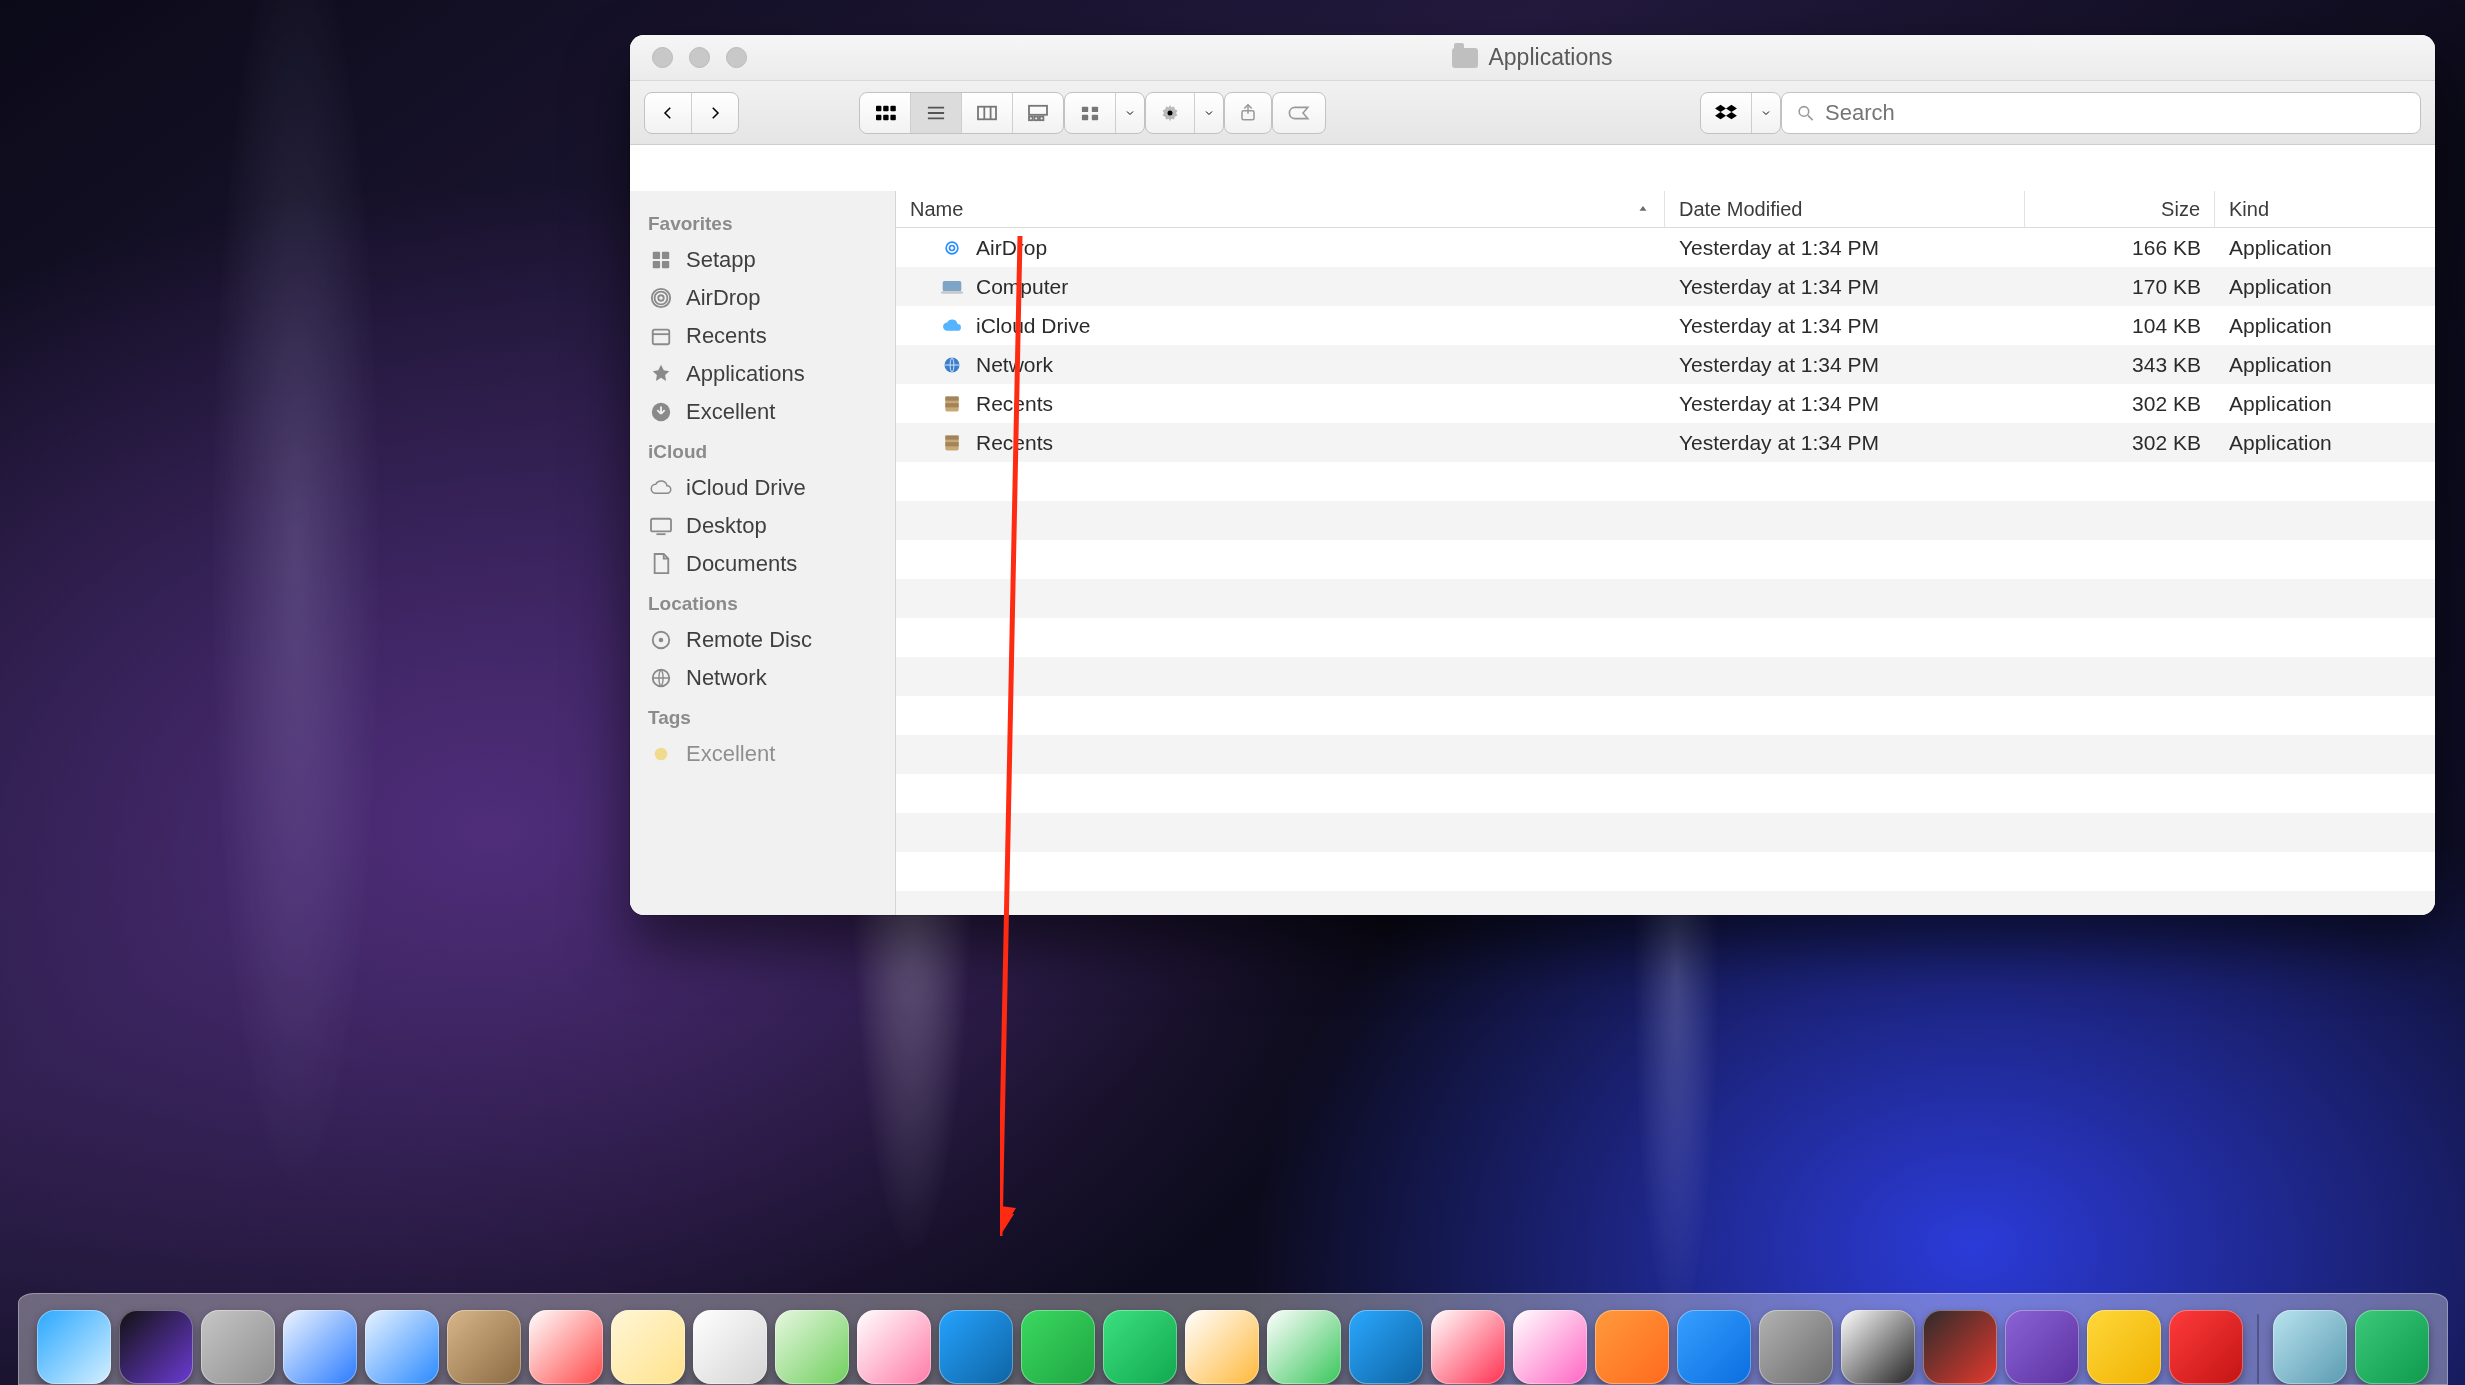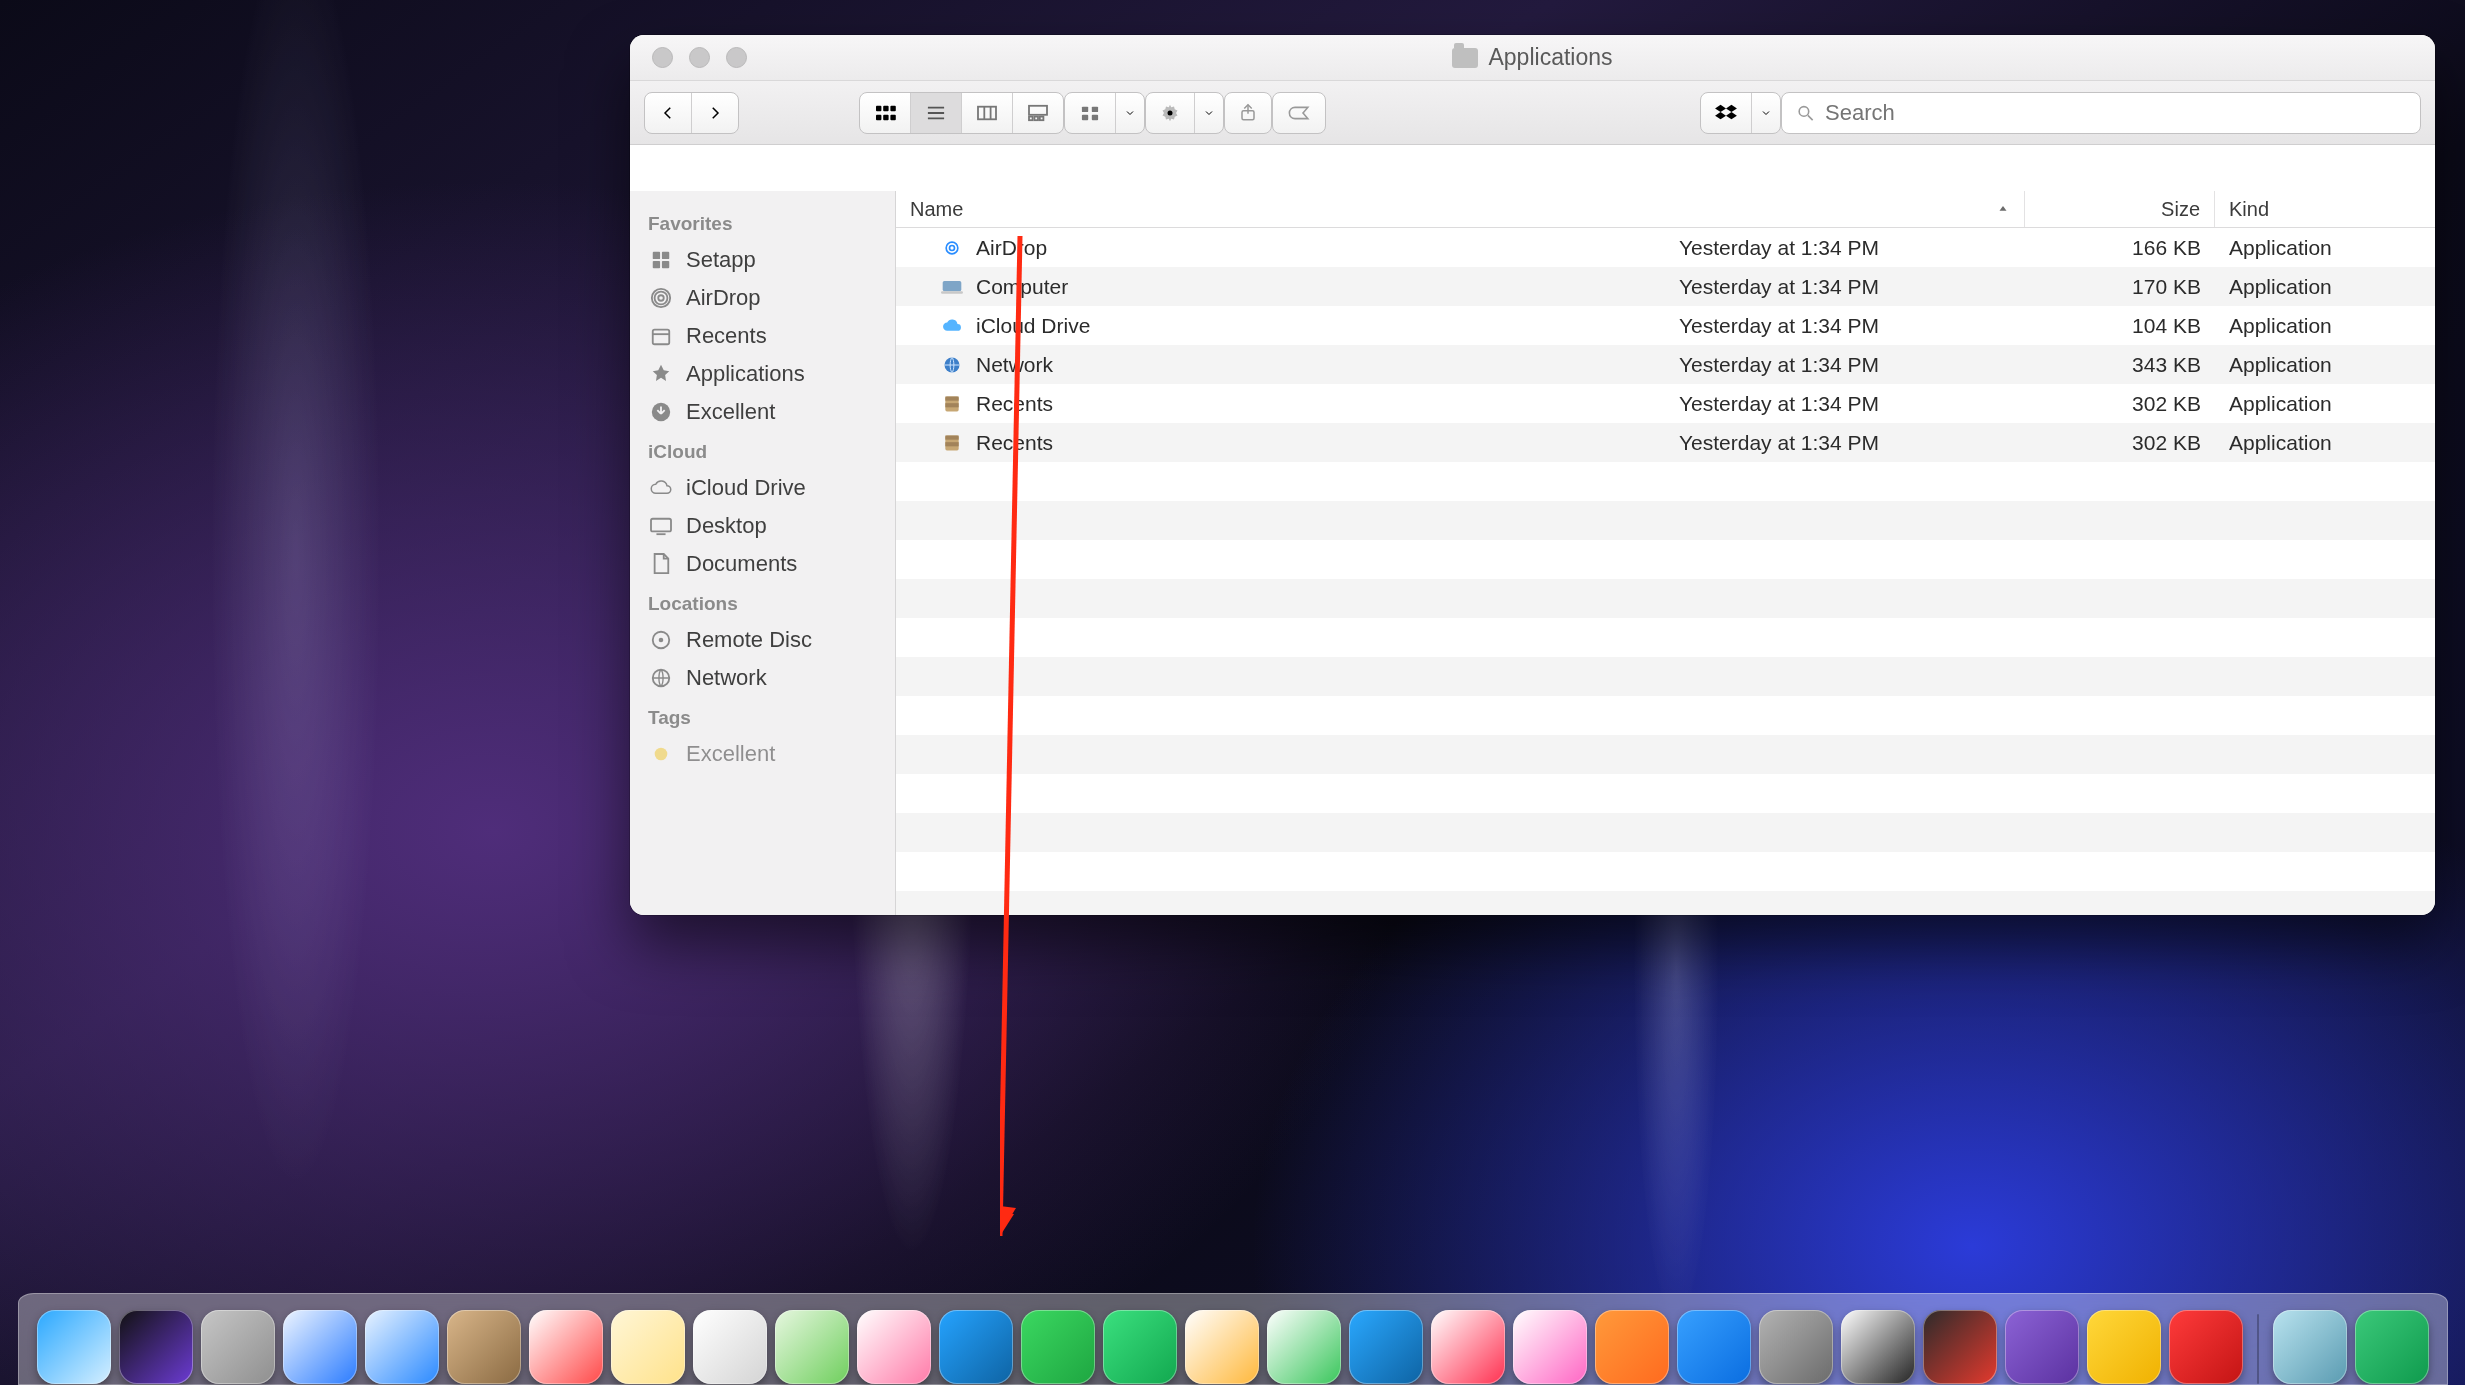--- a/index.html
+++ b/index.html
@@ -464,20 +464,23 @@
     </div>
 
     <div class="content">
 
       <div class="cols-header">
         <div class="cell col-name">
           <span>Name</span>
           <span class="sort-caret"><svg width="14" height="14" viewBox="0 0 24 24">
                 <path fill="#6b6b6b" d="M12 7l6 8H6z"></path>
               </svg></span>
+        </div>
+        <div class="cell col-date">
+          <span>Date Modified</span>
         </div>
         <div class="cell col-size">
           <span>Size</span>
         </div>
         <div class="cell col-kind">
           <span>Kind</span>
         </div>
       </div>
 
       <div class="rows" id="rows">

